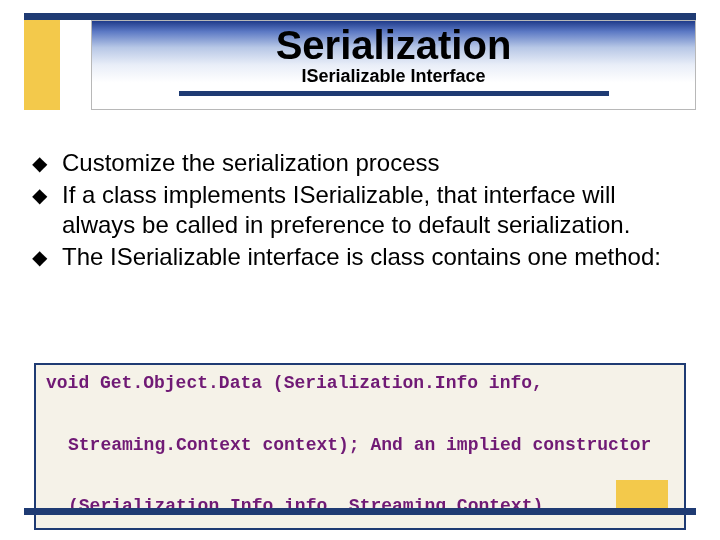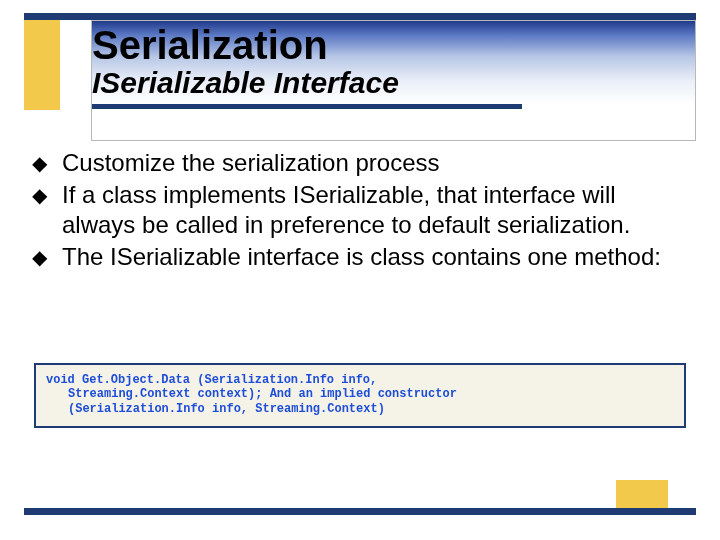--- a/index.html
+++ b/index.html
@@ -25,38 +25,38 @@
     left: 24px;
     width: 36px;
     height: 90px;
     background: #f3c94b;
   }
   .title-block {
     position: absolute;
     top: 20px;
     left: 91px;
     right: 24px;
-    height: 121px;
+    height: 90px;
     border: 1px solid #b8b8b8;
     background: linear-gradient(to bottom, #1f3b8a 0%, #5c79c4 12%, #b7c7e6 30%, #e9eef8 50%, #ffffff 70%);
     display: flex;
     flex-direction: column;
+    align-items: center;
     padding-top: 2px;
   }
   .slide-title {
     font-size: 40px;
     font-weight: bold;
     color: #000;
   }
   .slide-subtitle {
-    font-size: 30px;
+    font-size: 18px;
     font-weight: bold;
     color: #000;
     margin-top: -2px;
-    font-style: italic;
   }
   .subtitle-underline {
     width: 430px;
     height: 5px;
     background: #1f3b73;
     margin-top: 4px;
   }
   .content {
     position: absolute;
     top: 148px;
@@ -85,27 +85,28 @@
   .code-block {
     position: absolute;
     top: 363px;
     left: 34px;
     right: 34px;
     border: 2px solid #1f3b73;
     background: #f5f2e8;
     padding: 8px 10px 10px 10px;
     font-family: "Courier New", Courier, monospace;
     font-weight: bold;
-    font-size: 12px;
+    font-size: 18px;
     line-height: 1.2;
-    color: #1d4ed8;
+    color: #701a75;
   }
   .code-indent {
     padding-left: 22px;
     display: block;
+    margin-top: 40px;
   }
   .bottom-bar {
     position: absolute;
     bottom: 25px;
     left: 24px;
     right: 24px;
     height: 7px;
     background: #1f3b73;
   }
   .yellow-block-bottom {

